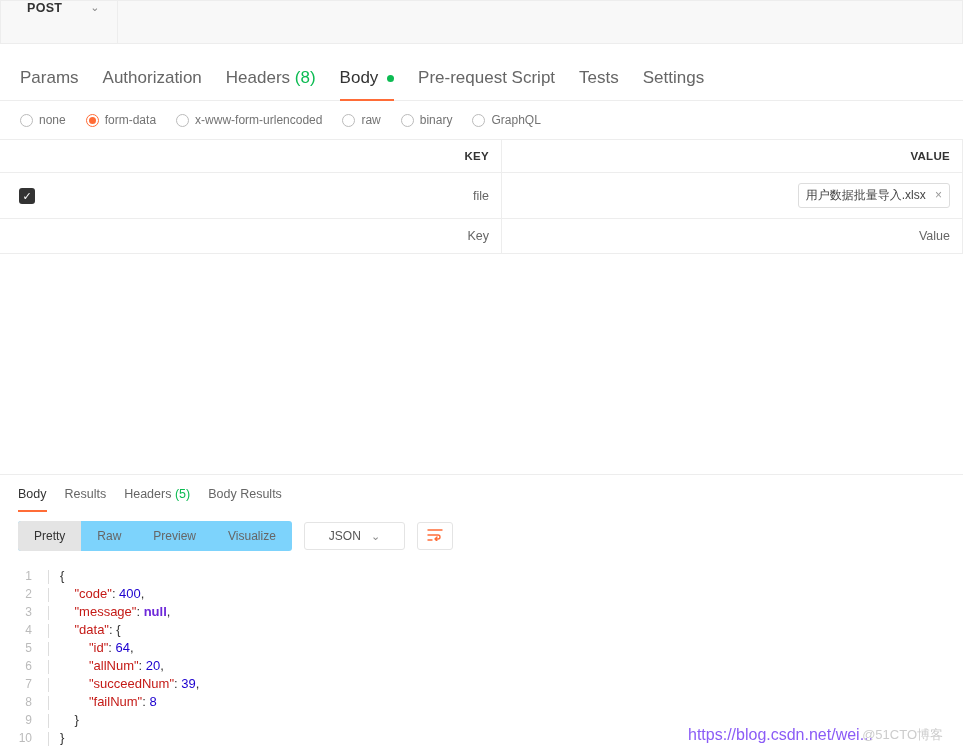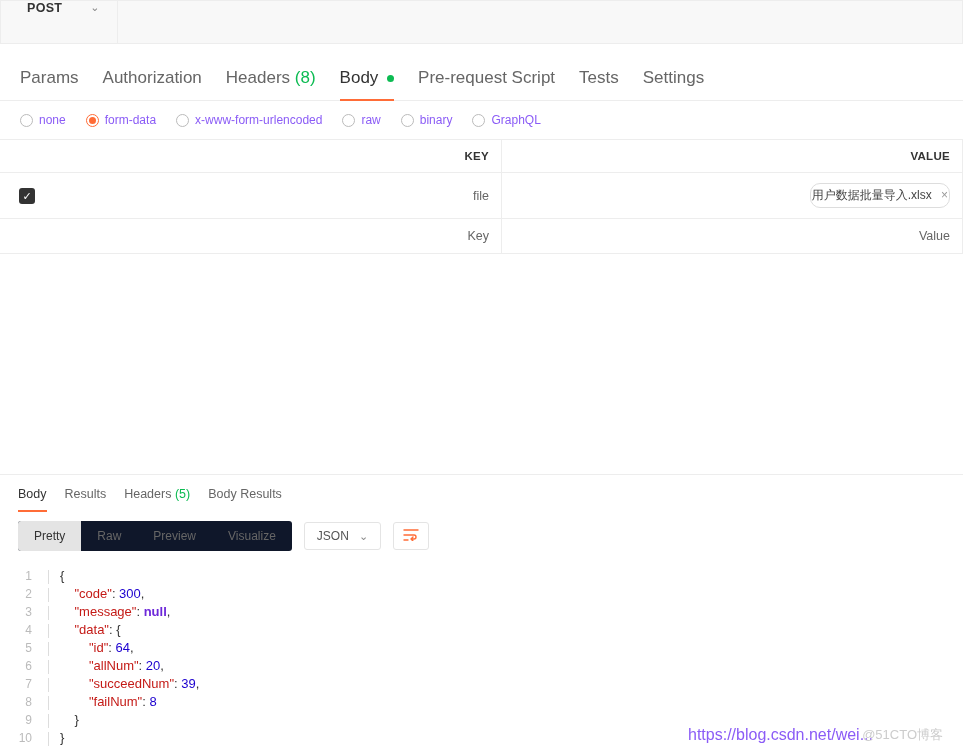--- a/index.html
+++ b/index.html
@@ -12,47 +12,47 @@
 .url-bar { flex: 1; display: flex; align-items: center; padding: 0 14px; color: #666; font-size: 12.5px; }
 
 .tabs-request { display: flex; gap: 24px; padding: 16px 20px 0 20px; border-bottom: 1px solid #ededed; }
 .tab-r { padding-bottom: 12px; color: #666; font-size: 17px; position: relative; margin-top: 8px; }
 .tab-r.active { color: #333; }
 .tab-r.active::after { content: ''; position: absolute; left: 0; right: 0; bottom: -1px; height: 2px; background: #ff6c37; }
 .count { color: #0cbb52; }
 .dot-green { display: inline-block; width: 7px; height: 7px; border-radius: 50%; background: #0cbb52; margin-left: 4px; vertical-align: middle; }
 
 .body-types { display: flex; align-items: center; gap: 20px; padding: 12px 20px; }
-.radio-item { display: flex; align-items: center; gap: 6px; color: #8b5cf6; font-size: 12px; }
+.radio-item { display: flex; align-items: center; gap: 6px; color: #737373; font-size: 12px; }
 .radio-circle { width: 13px; height: 13px; border: 1px solid #bbb; border-radius: 50%; display: inline-block; position: relative; }
 .radio-circle.sel { border-color: #ff6c37; }
 .radio-circle.sel::after { content: ''; position: absolute; width: 7px; height: 7px; background: #ff6c37; border-radius: 50%; left: 2px; top: 2px; }
 
 .form-table { width: 100%; border-collapse: collapse; }
 .form-table th, .form-table td { border: 1px solid #ededed; border-left: none; padding: 10px 12px; text-align: right; font-weight: 400; font-size: 12.5px; color: #666; }
 .form-table th { color: #333; font-weight: 600; font-size: 11.5px; letter-spacing: 0.3px; }
 .form-table td:first-child, .form-table th:first-child { width: 54px; border-left: none; border-right: none; text-align: center; }
 .form-table td:nth-child(2), .form-table th:nth-child(2) { width: 46.5%; }
 .checkbox { display: inline-block; width: 16px; height: 16px; border-radius: 3px; background: #333; color: #fff; font-size: 11px; line-height: 16px; text-align: center; }
-.file-chip { display: inline-block; border: 1px solid #ddd; border-radius: 10px; padding: 3px 1px; font-size: 12px; color: #444; }
+.file-chip { display: inline-block; border: 1px solid #ddd; border-radius: 3px; padding: 3px 7px; font-size: 12px; color: #444; }
 .file-x { color: #999; margin-left: 6px; font-size: 12px; }
 .placeholder { color: #aaa; }
 
 .spacer { height: 220px; }
 
 .tabs-response { display: flex; gap: 18px; padding: 12px 18px 0 18px; border-top: 1px solid #ededed; }
 .tab-s { padding-bottom: 10px; color: #666; font-size: 12.5px; }
 .tab-s.active { color: #333; position: relative; }
 .tab-s.active::after { content: ''; position: absolute; left: 0; right: 0; bottom: -1px; height: 2px; background: #ff6c37; }
 
 .view-bar { display: flex; align-items: center; gap: 12px; padding: 10px 18px; }
-.btn-group { display: flex; background: #0f172a; border-radius: 3px; overflow: hidden; }
+.btn-group { display: flex; background: #7dd3fc; border-radius: 3px; overflow: hidden; }
 .view-btn { padding: 8px 16px; color: #666; font-size: 12px; }
 .view-btn.active { background: #e4e4e4; color: #333; }
-.format-select { display: inline-flex; align-items: center; gap: 10px; border: 1px solid #e4e4e4; border-radius: 3px; padding: 6px 12px; font-size: 12px; color: #555; }
+.format-select { display: inline-flex; align-items: center; gap: 10px; border: 1px solid #e4e4e4; border-radius: 3px; padding: 6px 24px; font-size: 12px; color: #555; }
 .wrap-btn { border: 1px solid #e4e4e4; border-radius: 3px; padding: 5px 9px; color: #ff6c37; font-size: 14px; }
 
 .editor { font-family: Consolas, Monaco, monospace; font-size: 13px; padding: 6px 0; }
 .line { display: flex; align-items: center; line-height: 18px; }
 .ln { width: 48px; text-align: right; color: #bbb; padding-right: 16px; font-size: 12px; }
 .code { white-space: pre; }
 .gut { display: inline-block; width: 6px; height: 14px; border-left: 1px solid #ddd; margin-right: 6px; vertical-align: middle; }
 .key { color: #c41a16; }
 .num { color: #1c00cf; }
 .null { color: #6d28d9; font-weight: 600; }
@@ -168,21 +168,21 @@
   </div>
 </div>
 
 <div class="editor">
   <div class="line">
       <span class="ln">1</span>
       <span class="code"><span class="gut"></span><span class="punct">{</span></span>
     </div>
   <div class="line">
       <span class="ln">2</span>
-      <span class="code"><span class="gut"></span>    <span class="key">"code"</span><span class="punct">: </span><span class="num">300</span><span class="punct">,</span></span>
+      <span class="code"><span class="gut"></span>    <span class="key">"code"</span><span class="punct">: </span><span class="num">400</span><span class="punct">,</span></span>
     </div>
   <div class="line">
       <span class="ln">3</span>
       <span class="code"><span class="gut"></span>    <span class="key">"message"</span><span class="punct">: </span><span class="null">null</span><span class="punct">,</span></span>
     </div>
   <div class="line">
       <span class="ln">4</span>
       <span class="code"><span class="gut"></span>    <span class="key">"data"</span><span class="punct">: {</span></span>
     </div>
   <div class="line">

